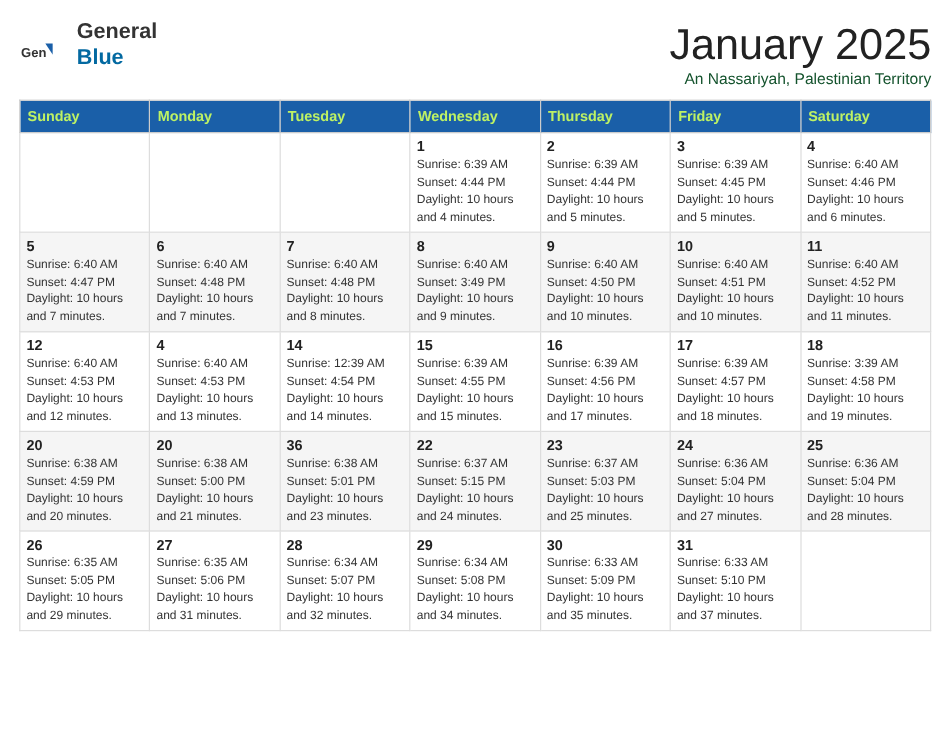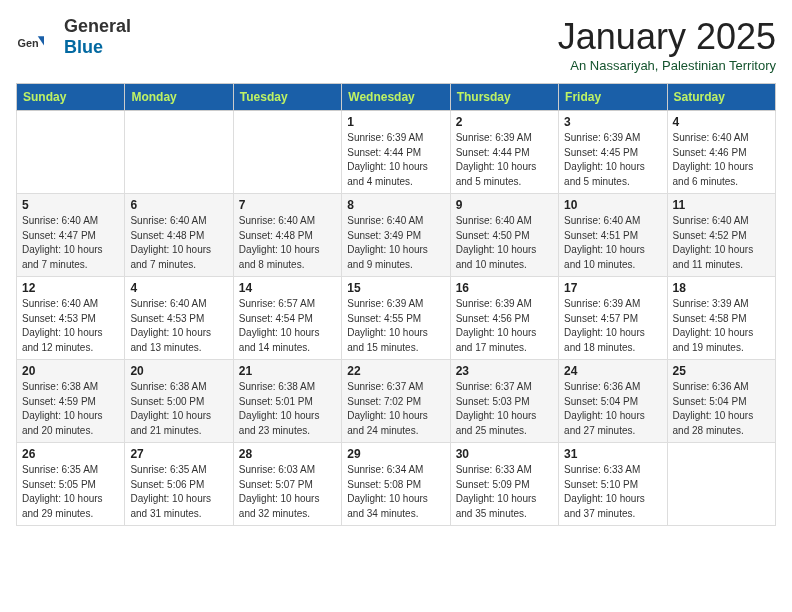--- a/index.html
+++ b/index.html
@@ -201,21 +201,21 @@
 Daylight: 10 hours and 12 minutes.</div>
         </td>
         <td>
           <div class="day-number">4</div>
           <div class="day-info">Sunrise: 6:40 AM
 Sunset: 4:53 PM
 Daylight: 10 hours and 13 minutes.</div>
         </td>
         <td>
           <div class="day-number">14</div>
-          <div class="day-info">Sunrise: 6:57 AM
+          <div class="day-info">Sunrise: 12:39 AM
 Sunset: 4:54 PM
 Daylight: 10 hours and 14 minutes.</div>
         </td>
         <td>
           <div class="day-number">15</div>
           <div class="day-info">Sunrise: 6:39 AM
 Sunset: 4:55 PM
 Daylight: 10 hours and 15 minutes.</div>
         </td>
         <td>
@@ -244,29 +244,29 @@
 Sunset: 4:59 PM
 Daylight: 10 hours and 20 minutes.</div>
         </td>
         <td>
           <div class="day-number">20</div>
           <div class="day-info">Sunrise: 6:38 AM
 Sunset: 5:00 PM
 Daylight: 10 hours and 21 minutes.</div>
         </td>
         <td>
-          <div class="day-number">21</div>
+          <div class="day-number">36</div>
           <div class="day-info">Sunrise: 6:38 AM
 Sunset: 5:01 PM
 Daylight: 10 hours and 23 minutes.</div>
         </td>
         <td>
           <div class="day-number">22</div>
           <div class="day-info">Sunrise: 6:37 AM
-Sunset: 7:02 PM
+Sunset: 5:15 PM
 Daylight: 10 hours and 24 minutes.</div>
         </td>
         <td>
           <div class="day-number">23</div>
           <div class="day-info">Sunrise: 6:37 AM
 Sunset: 5:03 PM
 Daylight: 10 hours and 25 minutes.</div>
         </td>
         <td>
           <div class="day-number">24</div>
@@ -289,21 +289,21 @@
 Daylight: 10 hours and 29 minutes.</div>
         </td>
         <td>
           <div class="day-number">27</div>
           <div class="day-info">Sunrise: 6:35 AM
 Sunset: 5:06 PM
 Daylight: 10 hours and 31 minutes.</div>
         </td>
         <td>
           <div class="day-number">28</div>
-          <div class="day-info">Sunrise: 6:03 AM
+          <div class="day-info">Sunrise: 6:34 AM
 Sunset: 5:07 PM
 Daylight: 10 hours and 32 minutes.</div>
         </td>
         <td>
           <div class="day-number">29</div>
           <div class="day-info">Sunrise: 6:34 AM
 Sunset: 5:08 PM
 Daylight: 10 hours and 34 minutes.</div>
         </td>
         <td>

